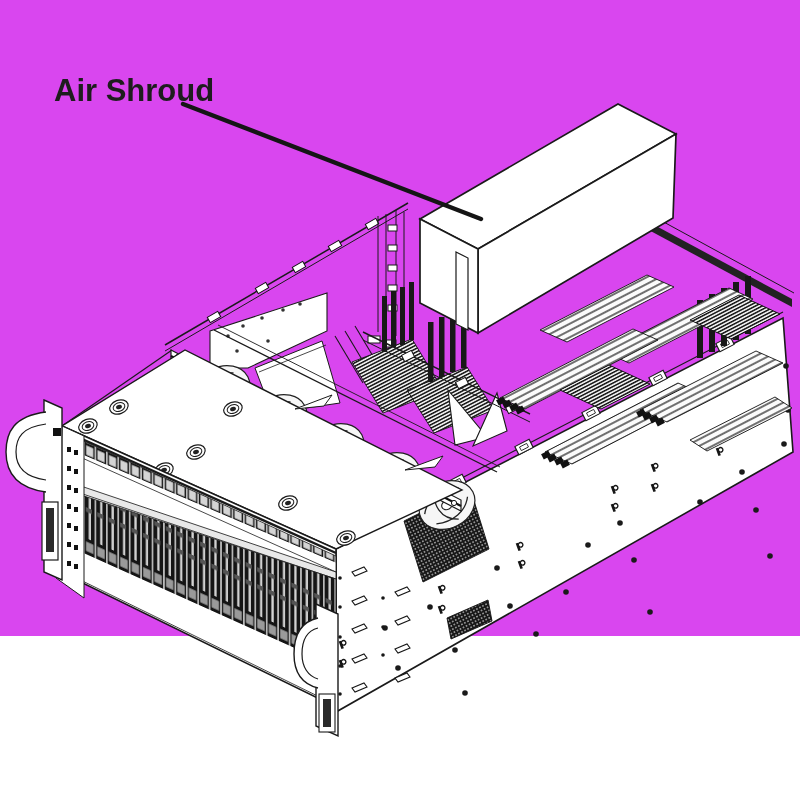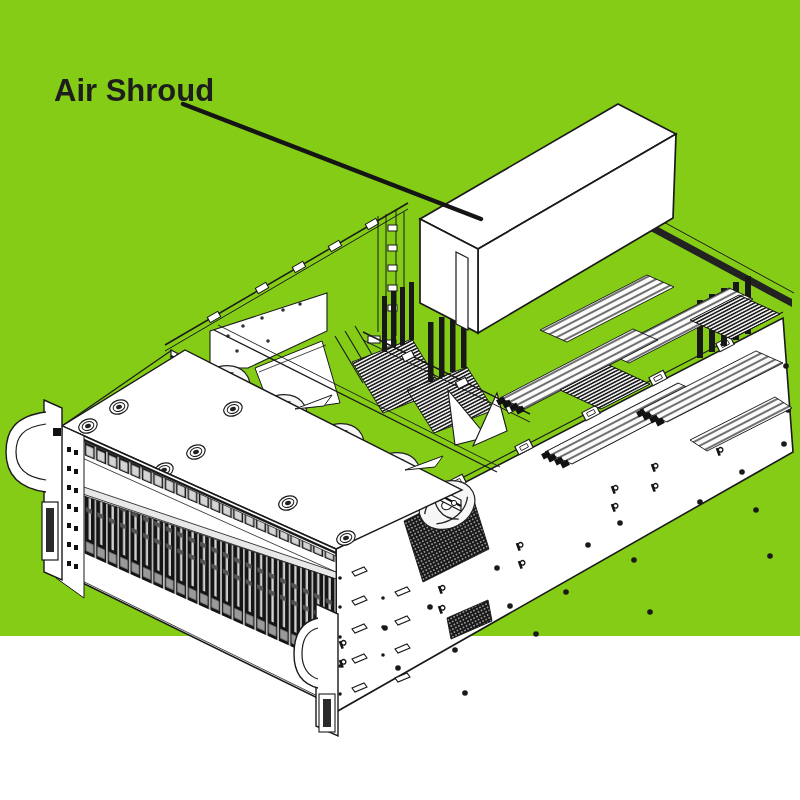--- a/index.html
+++ b/index.html
@@ -1,17 +1,17 @@
 <!DOCTYPE html>
 <html><head>
 <meta charset="utf-8">
 <style>
   html,body{margin:0;padding:0;background:#fff;width:800px;height:800px;overflow:hidden;
     font-family:"Liberation Sans", sans-serif;}
-  #stage{position:relative;width:800px;height:636px;background:#84cc16;}
+  #stage{position:relative;width:800px;height:636px;background:#d946ef;}
   svg{display:block}
   .callout-text{font-family:"Liberation Sans", sans-serif;font-weight:bold;font-size:31px;fill:#1d1d1d;}
 </style>
 </head>
 <body>
 
 <div id="stage">
 <svg width="800" height="800" viewBox="0 0 800 800">
   <defs>
     <pattern id="traysTop" patternUnits="userSpaceOnUse" width="11.42" height="150" patternTransform="matrix(1,0.427,0,1,84,406.1)">

